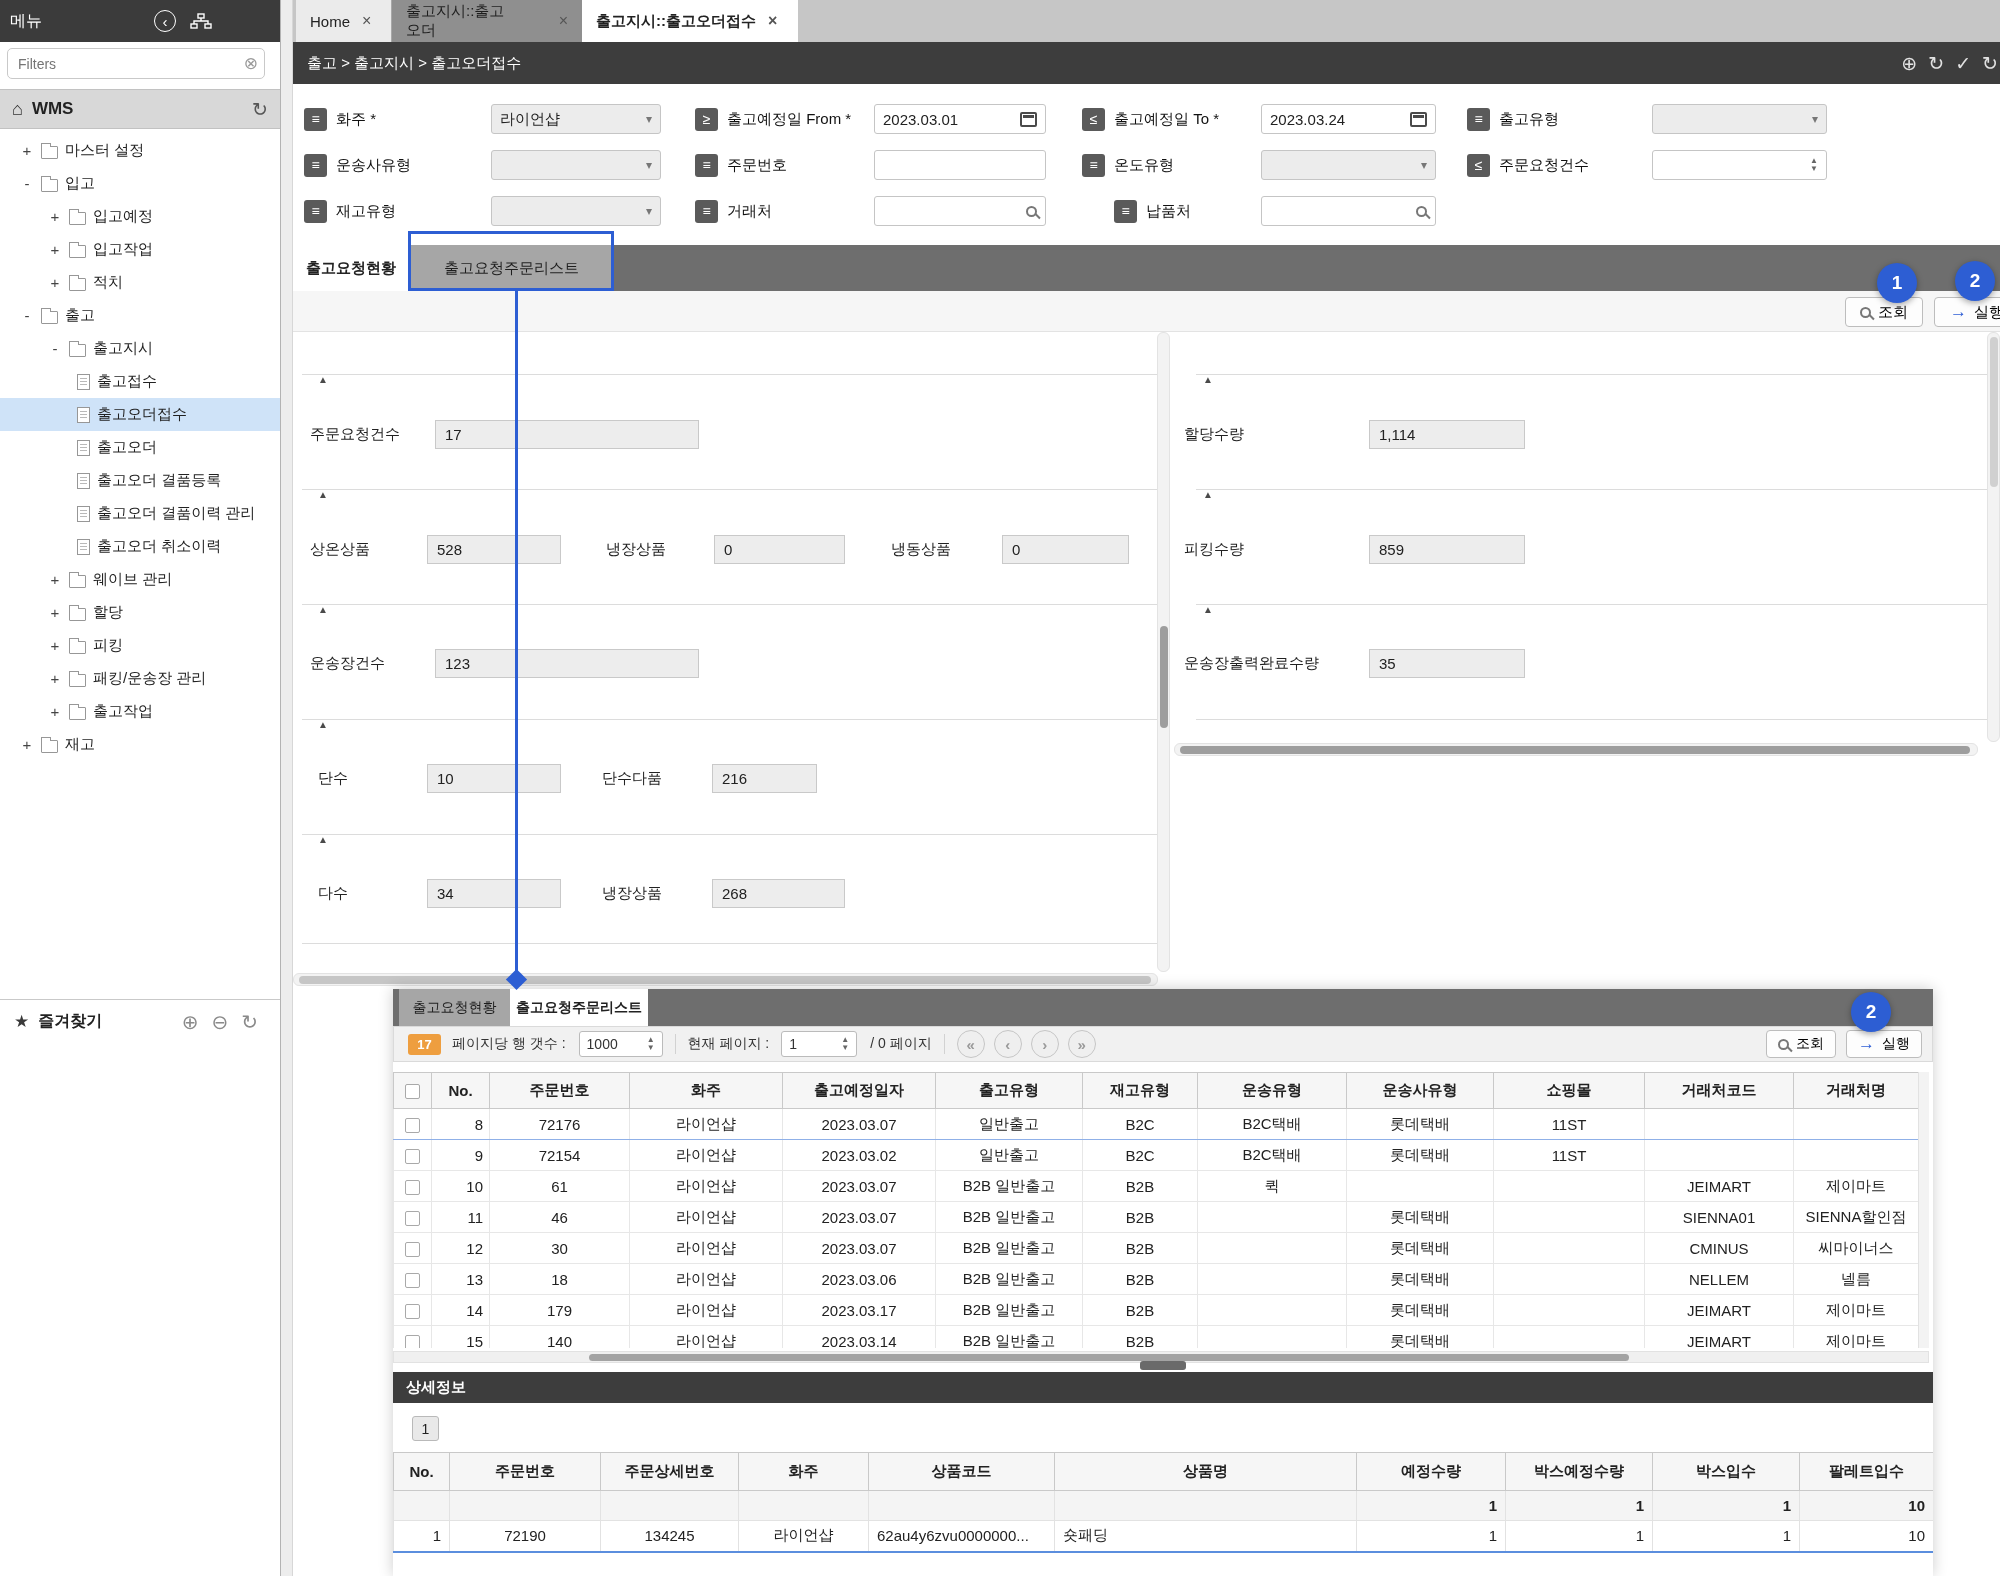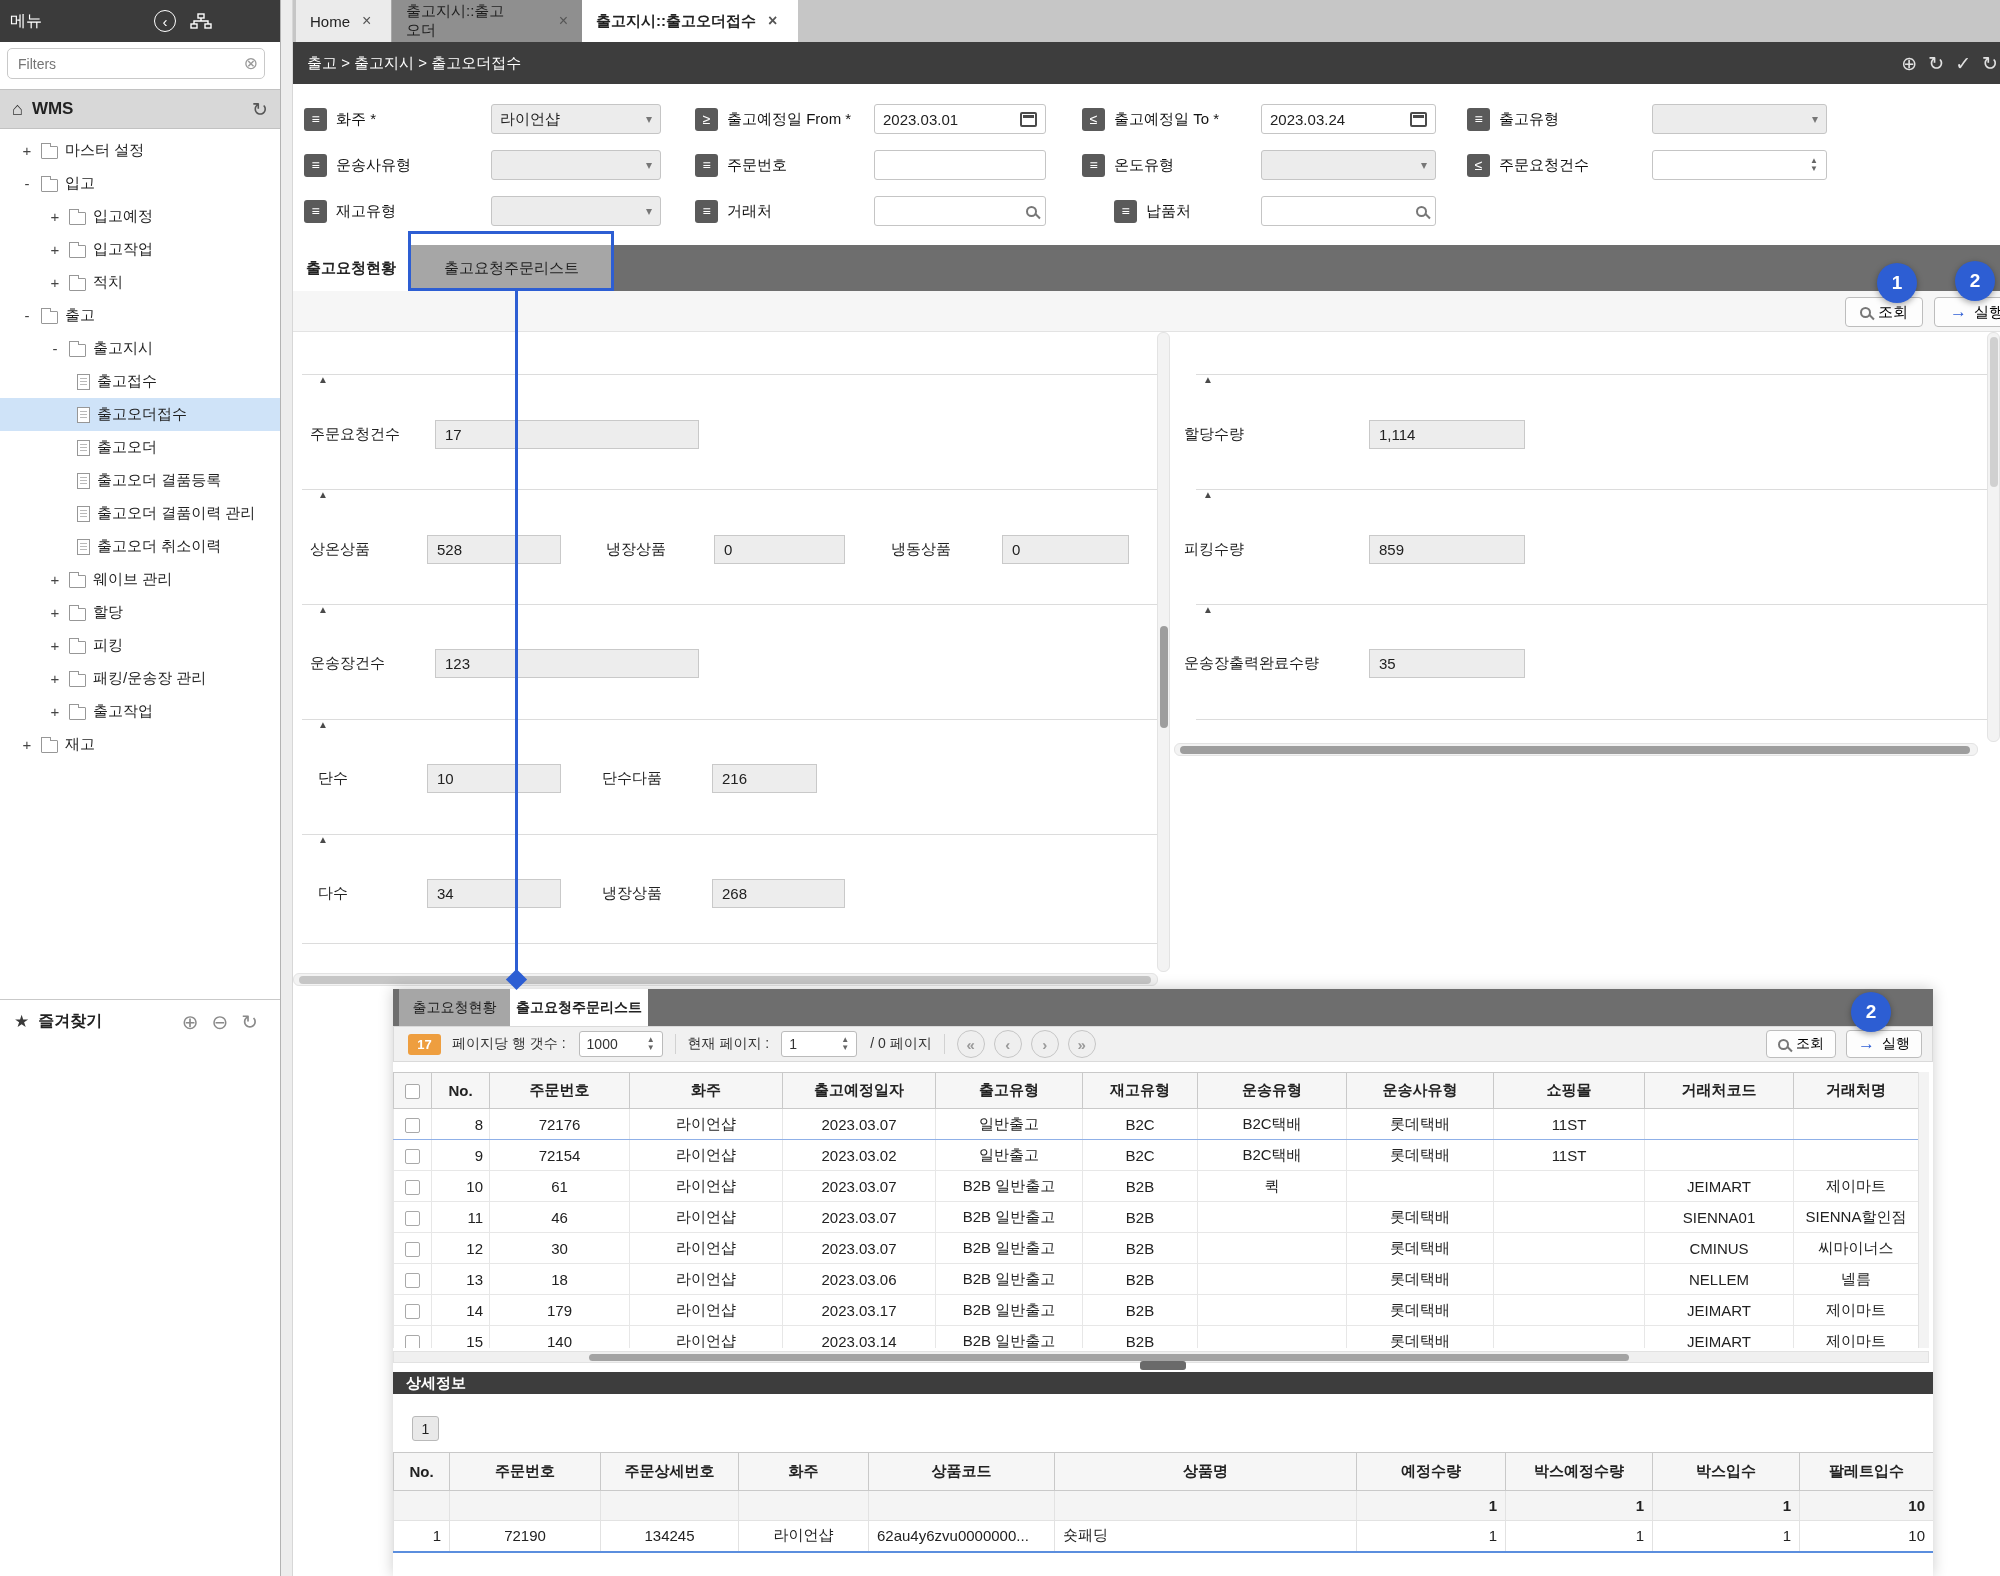--- a/index.html
+++ b/index.html
@@ -120,21 +120,21 @@
   .grid th { background:#f6f6f6; border:1px solid #c9c9c9; height:36px; font-weight:bold; font-size:15px; padding:0 4px; overflow:hidden; white-space:nowrap; }
   .grid td { border:1px solid #e7e7e7; height:31px; font-size:15px; text-align:center; padding:0 6px; overflow:hidden; white-space:nowrap; }
   .grid tbody tr:first-child td { border-top:1px solid #8fb0e8; border-bottom:1px solid #8fb0e8; }
   .gvscroll { position:absolute; right:0; top:0; width:11px; height:276px; background:#f3f3f3; border-left:1px solid #e2e2e2; }
   .cb { width:15px; height:15px; border:1px solid #a9a9a9; background:#fff; border-radius:2px; display:inline-block; vertical-align:middle; }
   .t-r { text-align:right !important; }
   .t-l { text-align:left !important; }
   .gsb { position:absolute; left:0; top:362px; width:1536px; height:12px; background:#f0f0f0; border:1px solid #e2e2e2; }
   .gsb .thumb { left:195px; top:2px; width:1040px; height:7px; background:#a3a3a3; }
   .splitter { position:absolute; left:747px; top:372px; width:46px; height:9px; background:#6a6a6a; border-radius:3px; }
-  .dtitle { position:absolute; left:0; top:383px; width:1540px; height:22px; background:#3d3d3d; color:#fff; font-weight:bold; display:flex; align-items:center; padding-left:13px; font-size:15px; }
+  .dtitle { position:absolute; left:0; top:383px; width:1540px; height:31px; background:#3d3d3d; color:#fff; font-weight:bold; display:flex; align-items:center; padding-left:13px; font-size:15px; }
   .dbadge { position:absolute; left:19px; top:427px; width:27px; height:25px; background:#e9e9e9; border:1px solid #b9b9b9; border-radius:3px; display:flex; align-items:center; justify-content:center; font-size:14px; cursor:pointer; }
   .dtablewrap { position:absolute; left:0; top:463px; width:1540px; height:124px; overflow:hidden; }
   table.dgrid { border-collapse:collapse; table-layout:fixed; width:1540px; background:#fff; }
   .dgrid th { background:#f6f6f6; border:1px solid #c9c9c9; height:38px; font-weight:bold; font-size:15px; padding:0 4px; overflow:hidden; white-space:nowrap; }
   .dgrid td { border:1px solid #e2e2e2; height:30px; font-size:15px; text-align:center; padding:0 8px; overflow:hidden; white-space:nowrap; }
   .dgrid .sumrow td { background:#f4f4f4; font-weight:bold; height:30px; }
   .dgrid tbody.drows td { border-bottom:2px solid #5b8ede; height:31px; }
   .bigname { font-size:18px; }
 
   

